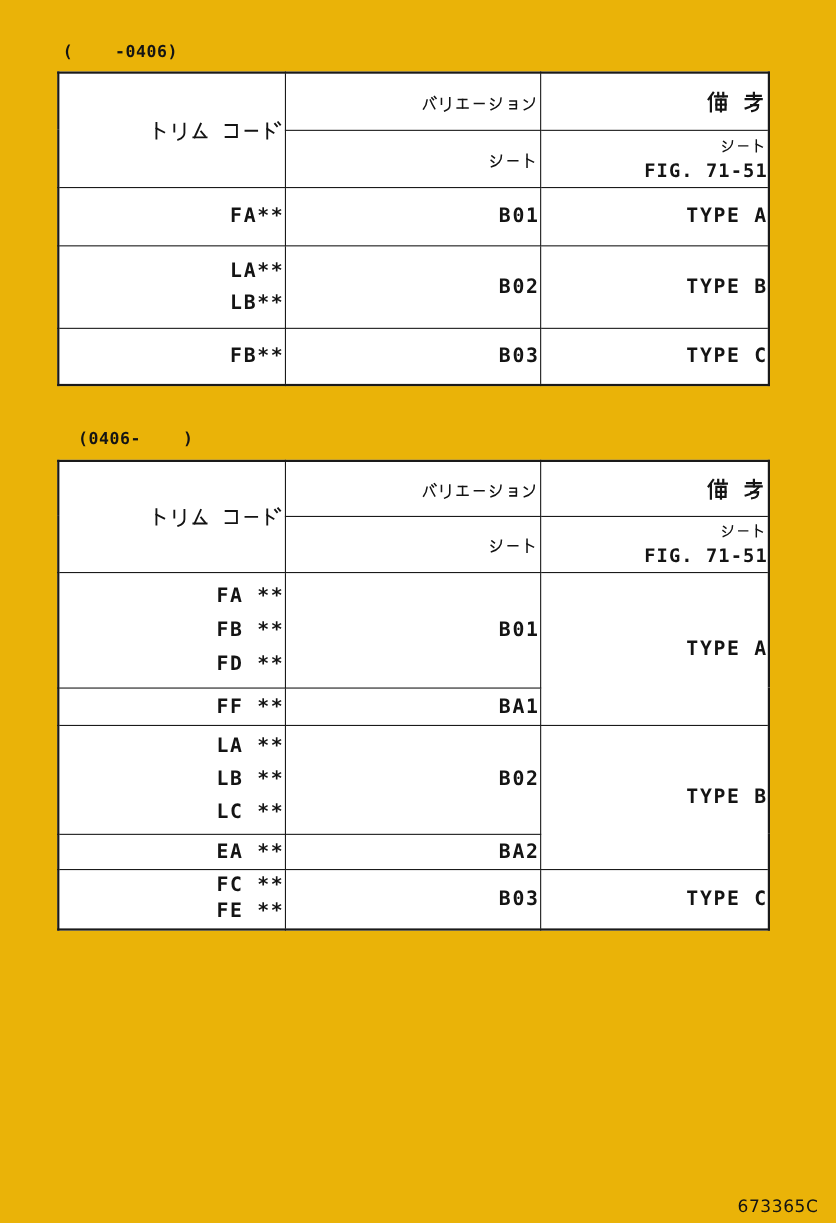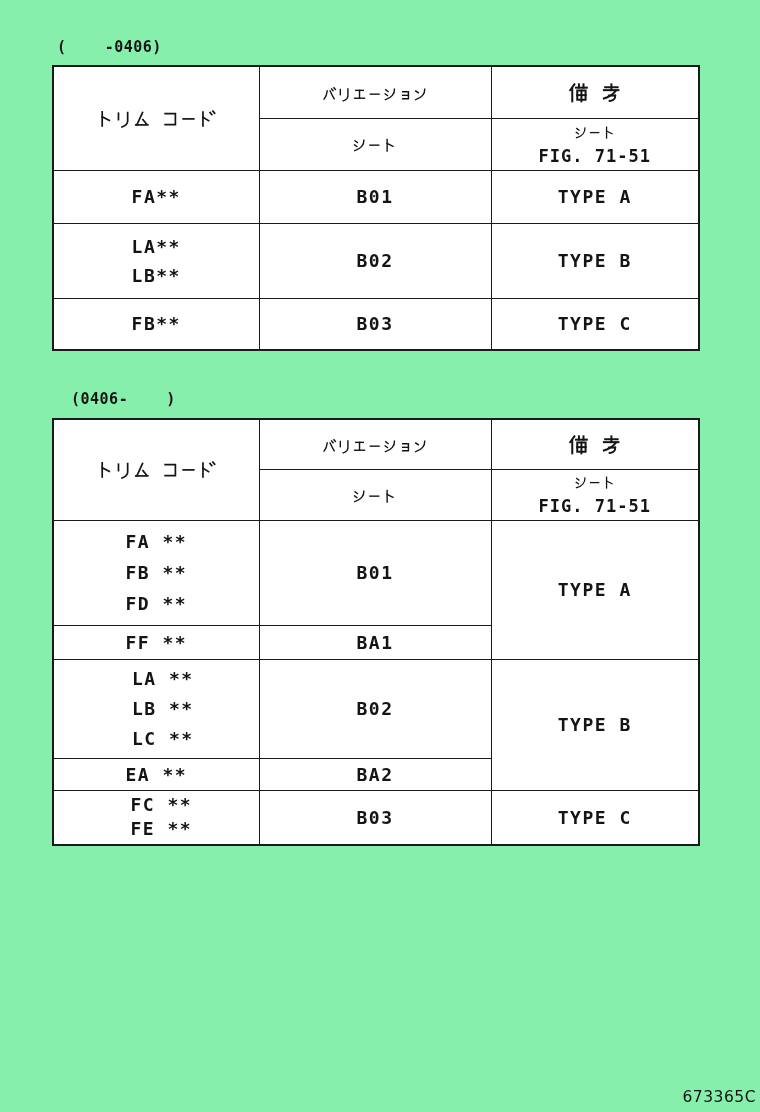--- a/index.html
+++ b/index.html
@@ -1,19 +1,19 @@
 <!DOCTYPE html>
 <html><head>
 <meta charset="utf-8">
 <style>
   html,body{margin:0;padding:0;background:#e8e8e8;}
   .page{
     position:relative;
     width:760px;height:1112px;
-    background:#86efac;
+    background:#eab308;
     font-family:"DejaVu Sans Mono", monospace;
     color:#141414;
     overflow:hidden;
   }
   .period-label{
     position:absolute;
     font:700 15px "DejaVu Sans Mono", monospace;
     letter-spacing:.5px;
     white-space:pre;
     color:#141414;
@@ -22,21 +22,21 @@
     position:absolute;
     border-collapse:collapse;
     table-layout:fixed;
     width:646px;
     background:#ffffff;
   }
   table.grid{border:2.5px solid #1a1a1a;}
   table.grid td{
     border:1.6px solid #1a1a1a;
     padding:0;
-    text-align:center;
+    text-align:right;
     vertical-align:middle;
   }
   td.code, td.remark{
     font:700 18px "DejaVu Sans Mono", monospace;
     letter-spacing:1.5px;
     white-space:pre;
   }
   td.trims .ln{
     font:700 18px "DejaVu Sans Mono", monospace;
     letter-spacing:1.5px;
@@ -50,21 +50,21 @@
     font:700 17px "DejaVu Sans Mono", monospace;
     letter-spacing:1px;
     line-height:25px;
     white-space:pre;
   }
   .subline{line-height:24px;}
   .jp{display:inline-block;vertical-align:middle;}
   .jp svg{display:inline-block;vertical-align:middle;}
   .footer-code{
     position:absolute;
-    top:1088px;right:4px;
+    top:1088px;right:16px;
     font:400 15.5px "DejaVu Sans", "Liberation Sans", sans-serif;
     letter-spacing:.5px;
     color:#141414;
   }
 </style>
 </head>
 <body>
 
 <div class="page">
 

